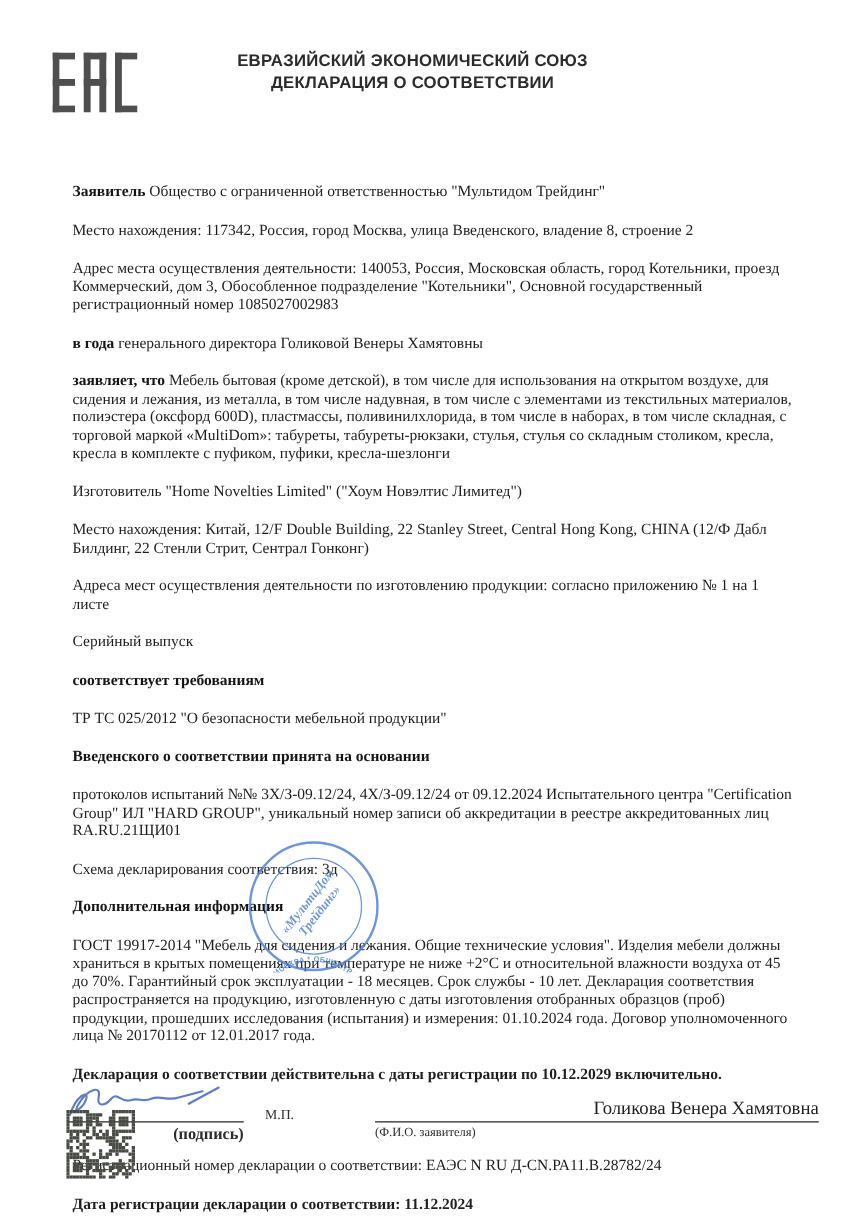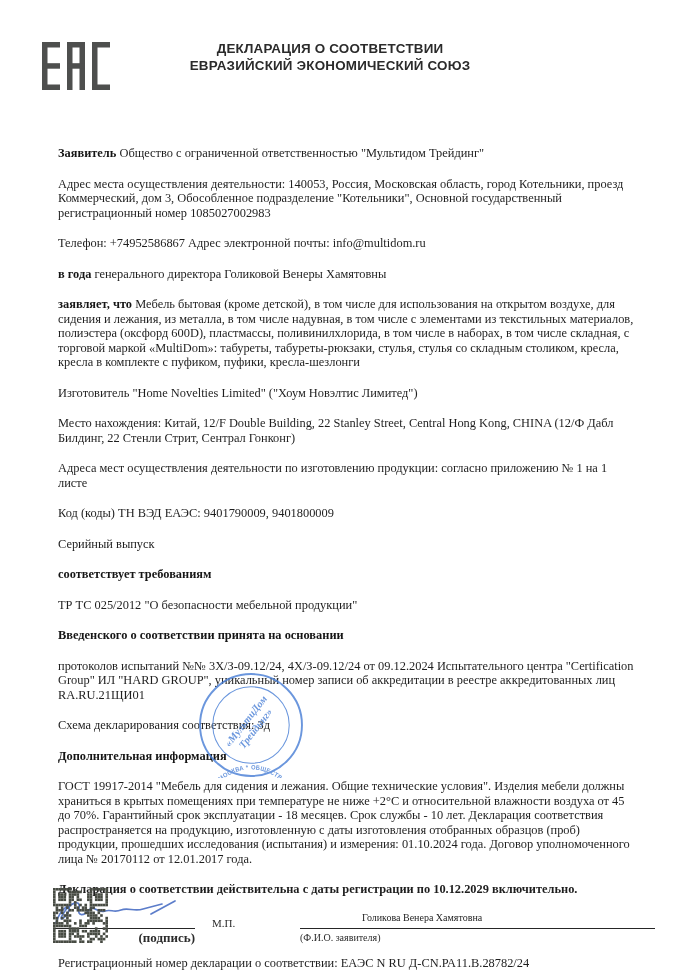--- a/index.html
+++ b/index.html
@@ -26,21 +26,21 @@
   .gap-xl{margin-top:5px !important;}
   .validity{font-weight:bold;}
   
   .sigrow{position:relative;height:36px;margin-top:2px;}
   .sig-line{position:absolute;left:13px;top:15px;width:140px;border-bottom:1.5px solid #262626;}
   .sig-scribble{position:absolute;left:6px;top:-17px;width:152px;height:36px;}
   .sig-scribble path{fill:none;stroke:#4a6fc4;stroke-width:1.7;stroke-linecap:round;opacity:.9;}
   .sig-caption{position:absolute;left:13px;top:18px;width:140px;text-align:right;font-size:13px;color:#2c2c2c;font-weight:bold;}
   .mp{position:absolute;left:170px;top:3px;font-size:11px;color:#2c2c2c;}
   .fio-line{position:absolute;left:258px;top:15px;width:355px;border-bottom:1.5px solid #262626;}
-  .fio-name{position:absolute;left:320px;top:-2px;width:293px;text-align:left;font-size:10px;}
+  .fio-name{position:absolute;left:320px;top:-2px;width:293px;text-align:right;font-size:15px;}
   .fio-caption{position:absolute;left:258px;top:18px;width:355px;font-size:10px;color:#2c2c2c;}
   
   .reg{font-weight:normal;margin-top:7px !important;}
   .reg2{font-weight:bold;margin-top:8px !important;}
   
   .stamp{position:absolute;left:198px;top:672px;width:106px;height:106px;opacity:.82;}
   .stamp circle{fill:none;stroke:#4b80d6;}
   .st-outer{stroke-width:1.9;}
   .st-inner{stroke-width:1;}
   .st-ringtext{font-family:"Liberation Sans", sans-serif;font-size:6.1px;letter-spacing:.25px;fill:#4b80d6;font-weight:bold;}
@@ -62,35 +62,34 @@
     <rect x="25" y="0" width="5.5" height="48"></rect>
       <rect x="37.5" y="0" width="5.5" height="48"></rect>
     <rect x="25" y="0" width="18" height="5.5"></rect>
       <rect x="25" y="21.2" width="18" height="5.5"></rect>
     <rect x="50" y="0" width="5.5" height="48"></rect>
       <rect x="50" y="0" width="18" height="5.5"></rect>
     <rect x="50" y="42.5" width="18" height="5.5"></rect>
   </svg>
 
   <div class="title">
+    <div>ЕВРАЗИЙСКИЙ ЭКОНОМИЧЕСКИЙ СОЮЗ</div>
     <div>ДЕКЛАРАЦИЯ О СООТВЕТСТВИИ</div>
-    <div>ЕВРАЗИЙСКИЙ ЭКОНОМИЧЕСКИЙ СОЮЗ</div>
   </div>
 
   <div class="col">
     <p><b>Заявитель</b> <span>Общество с ограниченной ответственностью "Мультидом Трейдинг"</span></p>
+    <p>Место нахождения: 117342, Россия, город Москва, улица Введенского, владение 8, строение 2</p>
     <p>Адрес места осуществления деятельности: 140053, Россия, Московская область, город Котельники, проезд Коммерческий, дом 3, Обособленное подразделение "Котельники", Основной государственный регистрационный номер 1085027002983</p>
-    <p>Телефон: +74952586867 Адрес электронной почты: info@multidom.ru</p>
     <p><b>в года</b> <span>генерального директора Голиковой Венеры Хамятовны</span></p>
 
     <p class="gap-l"><b>заявляет, что</b> <span>Мебель бытовая (кроме детской), в том числе для использования на открытом воздухе, для сидения и лежания, из металла, в том числе надувная, в том числе с элементами из текстильных материалов, полиэстера (оксфорд 600D), пластмассы, поливинилхлорида, в том числе в наборах, в том числе складная, с торговой маркой «MultiDom»: табуреты, табуреты-рюкзаки, стулья, стулья со складным столиком, кресла, кресла в комплекте с пуфиком, пуфики, кресла-шезлонги</span></p>
     <p class="gap-s">Изготовитель "Home Novelties Limited" ("Хоум Новэлтис Лимитед")</p>
     <p>Место нахождения: Китай, 12/F Double Building, 22 Stanley Street, Central Hong Kong, CHINA (12/Ф Дабл Билдинг, 22 Стенли Стрит, Сентрал Гонконг)</p>
     <p>Адреса мест осуществления деятельности по изготовлению продукции: согласно приложению № 1 на 1 листе</p>
-    <p>Код (коды) ТН ВЭД ЕАЭС: 9401790009, 9401800009</p>
     <p>Серийный выпуск</p>
 
     <p class="gap-m"><b>соответствует требованиям</b></p>
     <p>ТР ТС 025/2012 "О безопасности мебельной продукции"</p>
 
     <p class="gap-m"><b>Введенского о соответствии принята на основании</b></p>
     <p>протоколов испытаний №№ 3Х/З-09.12/24, 4Х/З-09.12/24 от 09.12.2024 Испытательного центра "Certification Group" ИЛ "HARD GROUP", уникальный номер записи об аккредитации в реестре аккредитованных лиц RA.RU.21ЩИ01</p>
     <p>Схема декларирования соответствия: 3д</p>
 
     <p class="gap-m"><b>Дополнительная информация</b></p>

